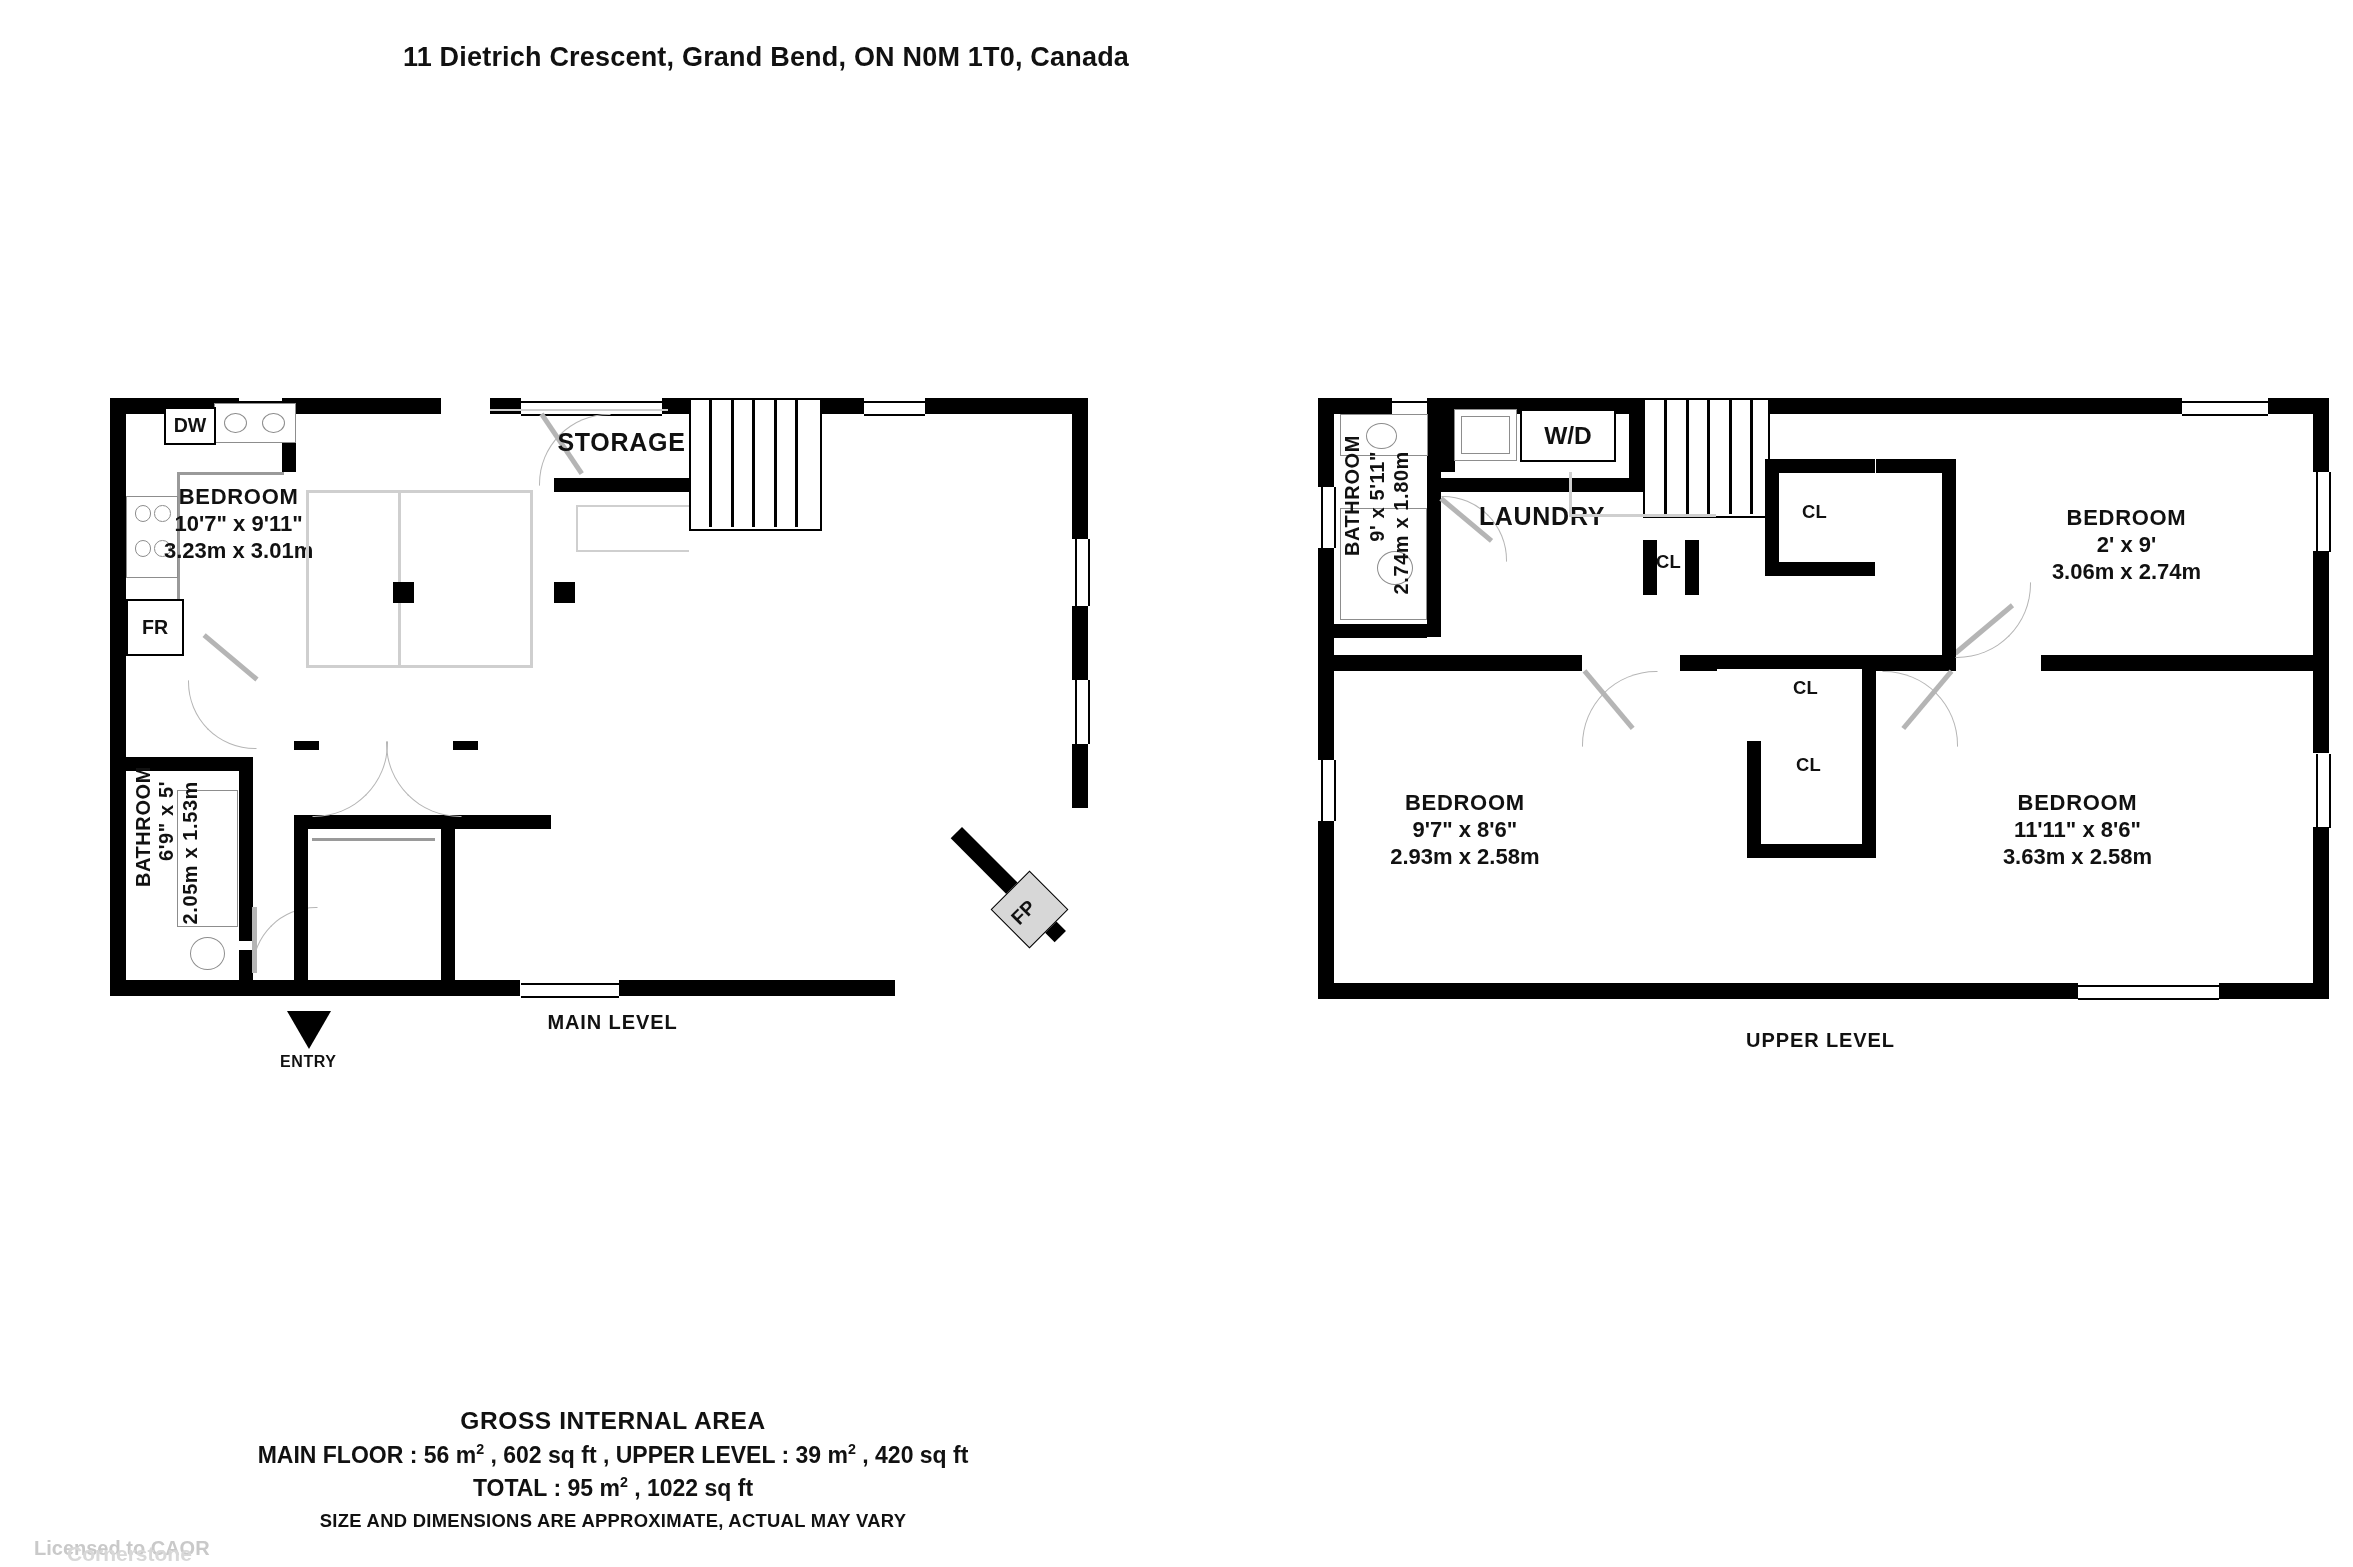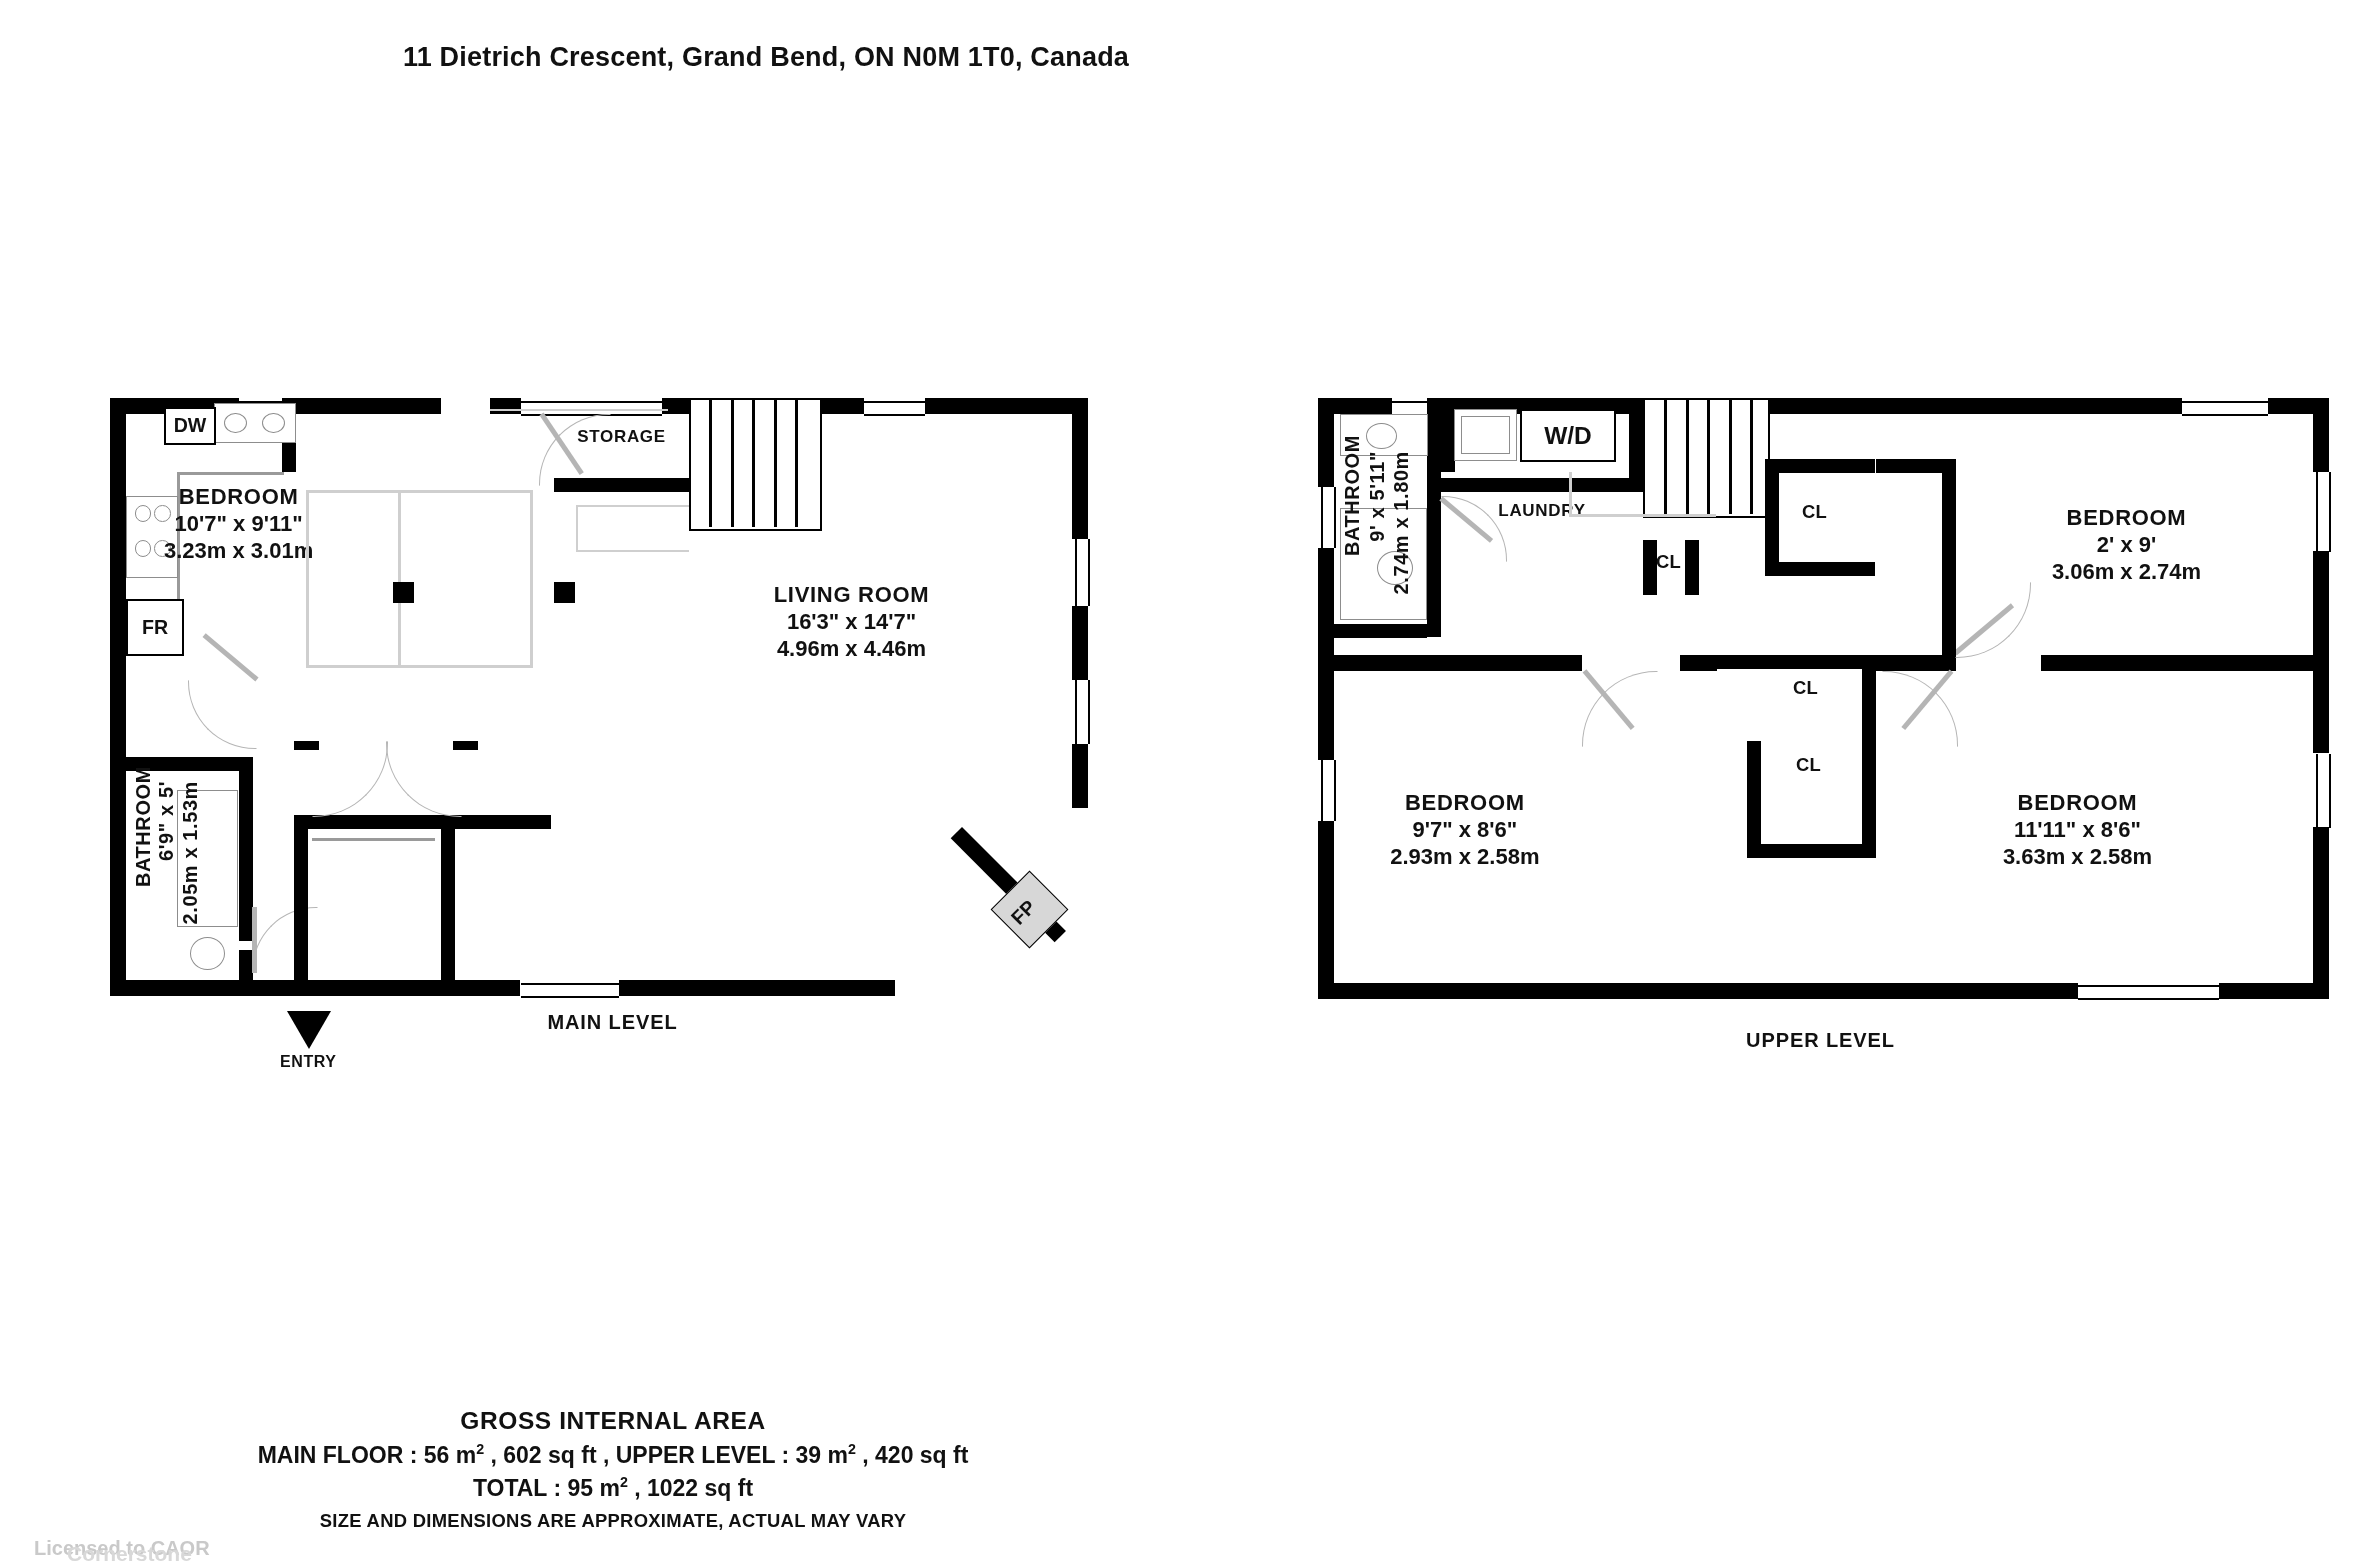--- a/index.html
+++ b/index.html
@@ -29,21 +29,21 @@
   .lightline { position:absolute; background:#cfcfcf; }
 
   
   .label {
     position:absolute; text-align:center;
     font-size:22px; font-weight:bold; line-height:1.22;
     white-space:nowrap;
   }
   .label .n { display:block; letter-spacing:0.7px; }
   .label .d { display:block; font-weight:bold; }
-  .label.small { font-size:17px; }
+  .label.small { font-size:25px; }
 
   .vlabel {
     position:absolute; font-size:20px; font-weight:bold; white-space:nowrap;
     writing-mode:vertical-rl; transform:rotate(180deg);
     letter-spacing:0.6px;
   }
 
   .cl {
     position:absolute; font-size:18.4px; font-weight:bold; letter-spacing:0.3px;
   }
@@ -231,25 +231,20 @@
   <div class="stairline" style="left:621px; top:0px; width:2.5px; height:129px;"></div>
   <div class="stairline" style="left:642px; top:0px; width:2.5px; height:129px;"></div>
   <div class="stairline" style="left:664px; top:0px; width:2.5px; height:129px;"></div>
   <div class="stairline" style="left:685px; top:0px; width:2.5px; height:129px;"></div>
 
   <div class="lightline" style="left:466px; top:107px; width:113px; height:1.8px;"></div>
   <div class="lightline" style="left:466px; top:107px; width:1.8px; height:46px;"></div>
   <div class="lightline" style="left:466px; top:152px; width:113px; height:1.8px;"></div>
   <div class="lightline" style="left:380px; top:11px; width:178px; height:1.8px;"></div>
 
-  <div class="label" style="left:613px; top:184px; width:257px;">
-    <span class="n">LIVING ROOM</span>
-    <span class="d">16'3" x 14'7"</span>
-    <span class="d">4.96m x 4.46m</span>
-  </div>
 
   <div id="fp" style="left:892px; top:484px;"></div>
   <div id="fpLabel" style="left:901px; top:503px;">FP</div>
 
   <div id="entryTri" style="left:177px; top:613px;"></div>
   <div id="entryLabel" style="left:170px; top:655px;">ENTRY</div>
 
   <div class="floorcap" style="left:380px; top:613px;">MAIN LEVEL</div>
 </div>
 

